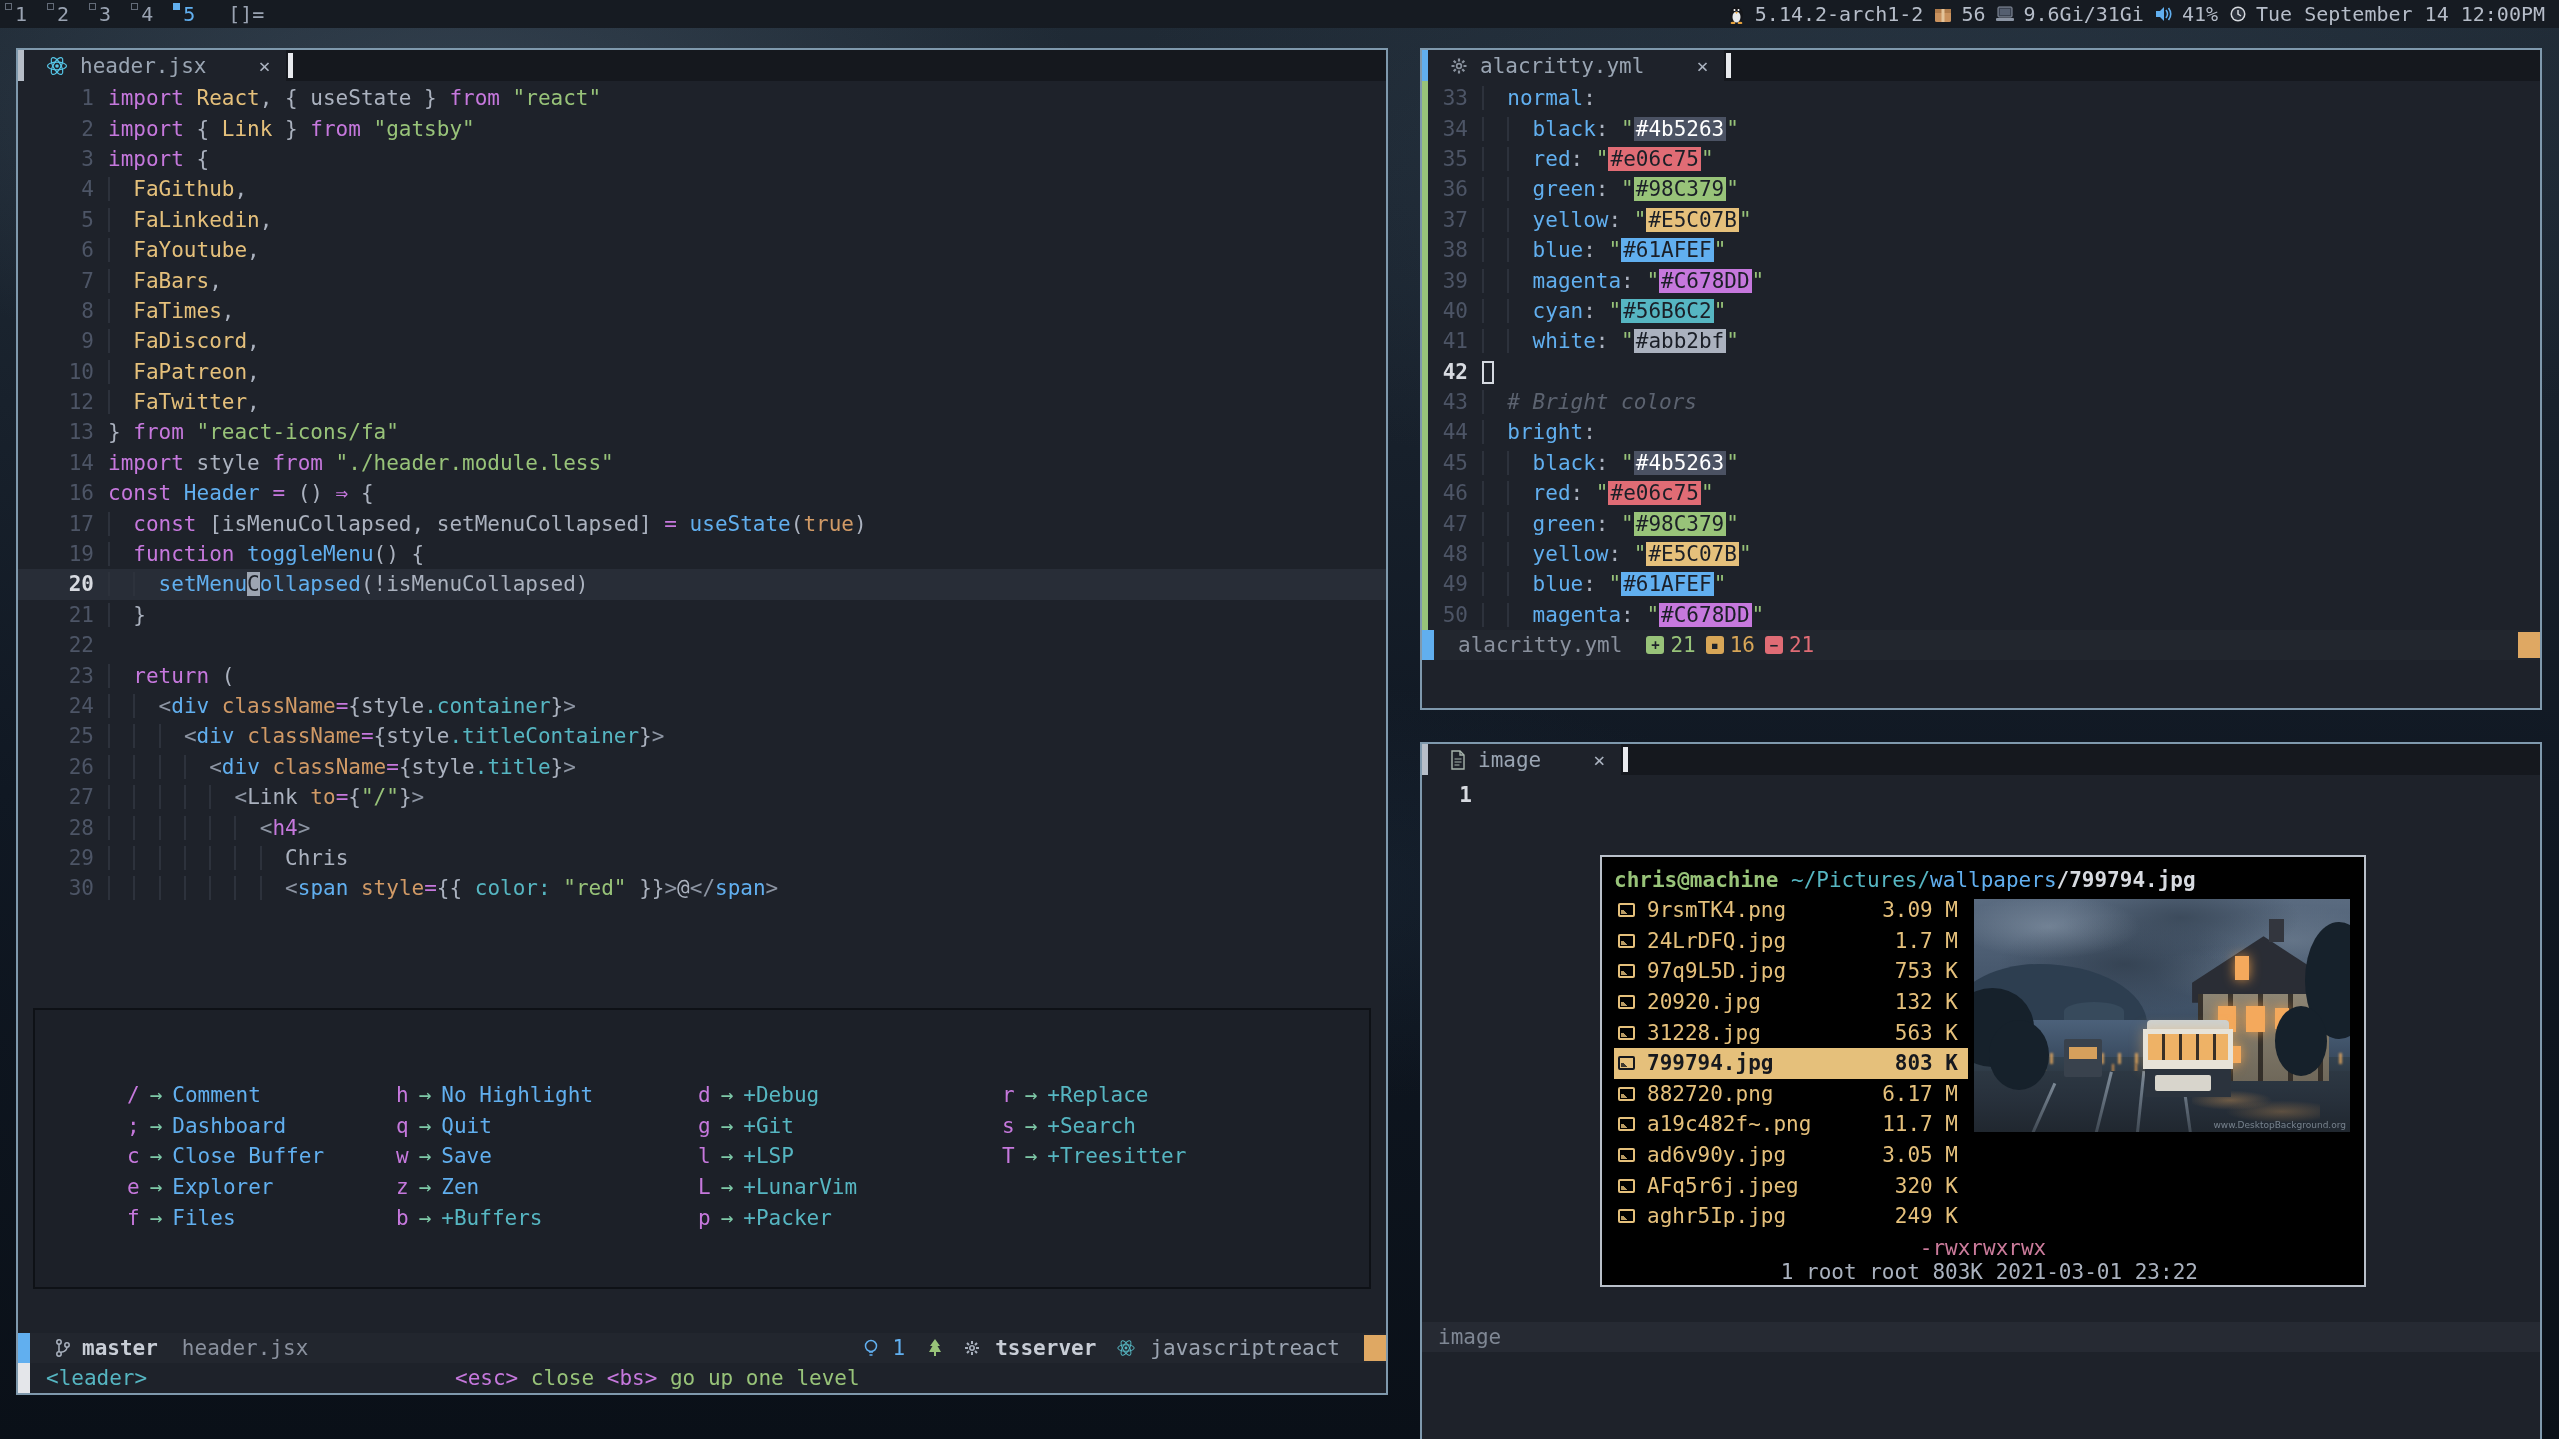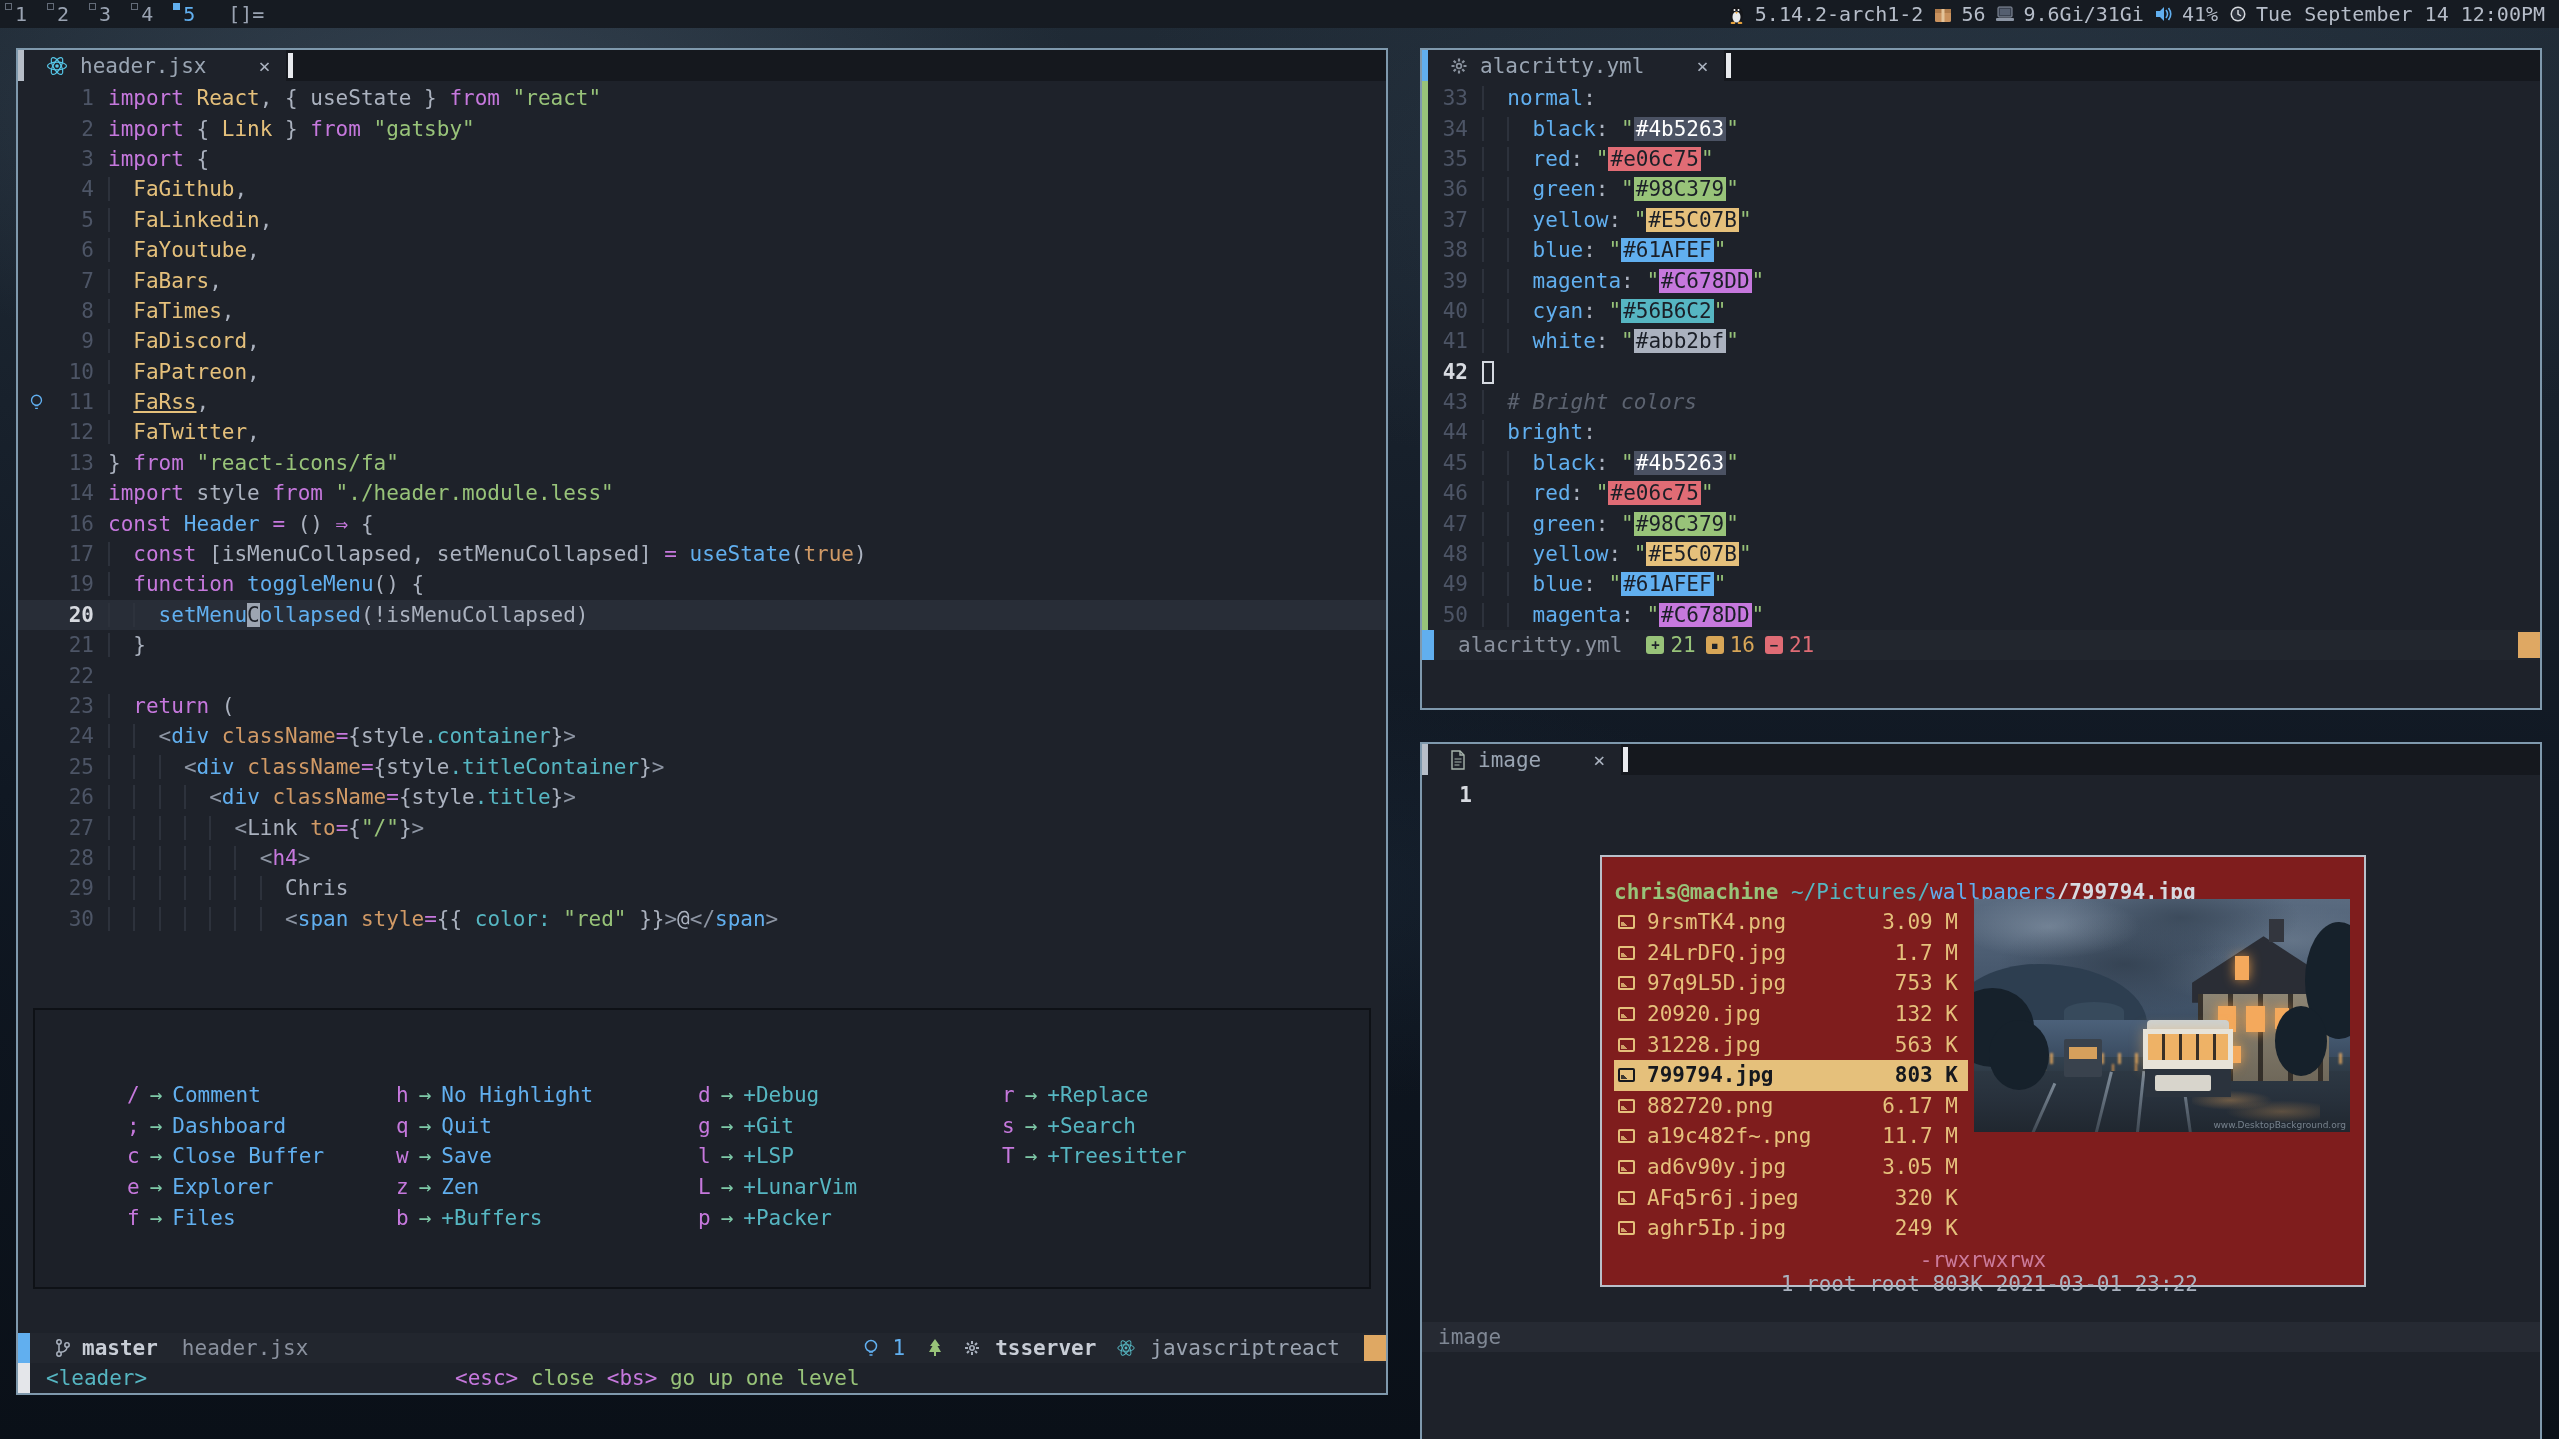--- a/index.html
+++ b/index.html
@@ -90,21 +90,21 @@
   .cmdline { position:absolute; left:0; right:0; height:30px; display:flex; align-items:center; font-size:21px; }
   .cmdblock { width:12px; height:30px; background:#e4e6ea; flex:none; }
   .leader { color:#56b6c2; margin-left:16px; }
   .cmdhint { position:absolute; left:437px; }
   .hintkey { color:#c678dd; } .hintlbl { color:#98c379; }
 
   
   .gitstrip { position:absolute; left:0; width:6px; background:#98c379; z-index:2; }
 
   
-  .floatterm { position:absolute; background:#7f1d1d; border:2px solid #b9c0ca; padding:20px 12px; }
+  .floatterm { position:absolute; background:#000000; border:2px solid #b9c0ca; padding:8px 12px; }
   .termhead { height:30px; display:flex; align-items:center; font-size:21px; white-space:pre; }
   .th-user { color:#98c379; font-weight:bold; }
   .th-path1 { color:#56b6c2; }
   .th-path2 { color:#61afef; }
   .th-file { color:#d7dae0; font-weight:bold; }
   .flist { width:354px; }
   .frow { display:flex; align-items:center; height:30.6px; font-size:21px; color:#e5c07b; padding:0 10px 0 4px; }
   .frow.sel { background:#e5c07b; color:#15181e; font-weight:bold; }
   .fico { width:17px; height:14px; border:2px solid currentColor; border-radius:2px; margin-right:12px; flex:none; position:relative; }
   .fico::after { content:""; position:absolute; right:1px; bottom:1px; left:1px; height:4px;
@@ -265,26 +265,20 @@
       <div class="cl"><span class="sign"></span><span class="lnum">1</span><span class="ltxt"><span class="kw">import </span><span class="type">React</span><span class="fg">, { useState } </span><span class="kw">from</span><span class="str"> "react"</span></span></div>
       <div class="cl"><span class="sign"></span><span class="lnum">2</span><span class="ltxt"><span class="kw">import</span><span class="fg"> { </span><span class="type">Link</span><span class="fg"> } </span><span class="kw">from</span><span class="str"> "gatsby"</span></span></div>
       <div class="cl"><span class="sign"></span><span class="lnum">3</span><span class="ltxt"><span class="kw">import</span><span class="fg"> {</span></span></div>
       <div class="cl"><span class="sign"></span><span class="lnum">4</span><span class="ltxt"><span class="ind">  </span><span class="type">FaGithub</span><span class="fg">,</span></span></div>
       <div class="cl"><span class="sign"></span><span class="lnum">5</span><span class="ltxt"><span class="ind">  </span><span class="type">FaLinkedin</span><span class="fg">,</span></span></div>
       <div class="cl"><span class="sign"></span><span class="lnum">6</span><span class="ltxt"><span class="ind">  </span><span class="type">FaYoutube</span><span class="fg">,</span></span></div>
       <div class="cl"><span class="sign"></span><span class="lnum">7</span><span class="ltxt"><span class="ind">  </span><span class="type">FaBars</span><span class="fg">,</span></span></div>
       <div class="cl"><span class="sign"></span><span class="lnum">8</span><span class="ltxt"><span class="ind">  </span><span class="type">FaTimes</span><span class="fg">,</span></span></div>
       <div class="cl"><span class="sign"></span><span class="lnum">9</span><span class="ltxt"><span class="ind">  </span><span class="type">FaDiscord</span><span class="fg">,</span></span></div>
       <div class="cl"><span class="sign"></span><span class="lnum">10</span><span class="ltxt"><span class="ind">  </span><span class="type">FaPatreon</span><span class="fg">,</span></span></div>
-      <div class="cl"><span class="sign"><svg width="15" height="19" viewBox="0 0 16 21">
-            <g stroke="#61afef" stroke-width="1.5" fill="none">
-              <circle cx="8" cy="8" r="5.5"></circle>
-              <path d="M6 14 h4 M6.5 17 h3"></path>
-            </g>
-          </svg></span><span class="lnum">11</span><span class="ltxt"><span class="ind">  </span><span class="typeul">FaRss</span><span class="fg">,</span></span></div>
       <div class="cl"><span class="sign"></span><span class="lnum">12</span><span class="ltxt"><span class="ind">  </span><span class="type">FaTwitter</span><span class="fg">,</span></span></div>
       <div class="cl"><span class="sign"></span><span class="lnum">13</span><span class="ltxt"><span class="fg">} </span><span class="kw">from</span><span class="str"> "react-icons/fa"</span></span></div>
       <div class="cl"><span class="sign"></span><span class="lnum">14</span><span class="ltxt"><span class="kw">import</span><span class="fg"> style </span><span class="kw">from</span><span class="str"> "./header.module.less"</span></span></div>
       <div class="cl"><span class="sign"></span><span class="lnum">16</span><span class="ltxt"><span class="kw">const</span><span class="fn"> Header</span><span class="op"> =</span><span class="fg"> () </span><span class="op">⇒</span><span class="fg"> {</span></span></div>
       <div class="cl"><span class="sign"></span><span class="lnum">17</span><span class="ltxt"><span class="ind">  </span><span class="kw">const</span><span class="fg"> [isMenuCollapsed, setMenuCollapsed] </span><span class="op">=</span><span class="fn"> useState</span><span class="fg">(</span><span class="num">true</span><span class="fg">)</span></span></div>
       <div class="cl"><span class="sign"></span><span class="lnum">19</span><span class="ltxt"><span class="ind">  </span><span class="kw">function</span><span class="fn"> toggleMenu</span><span class="fg">() {</span></span></div>
       <div class="cl cline"><span class="sign"></span><span class="lnum actn">20</span><span class="ltxt"><span class="ind">  </span><span class="ind">  </span><span class="fn">setMenu</span><span class="cur">C</span><span class="fn">ollapsed</span><span class="fg">(!isMenuCollapsed)</span></span></div>
       <div class="cl"><span class="sign"></span><span class="lnum">21</span><span class="ltxt"><span class="ind">  </span><span class="fg">}</span></span></div>
       <div class="cl"><span class="sign"></span><span class="lnum">22</span><span class="ltxt"></span></div>
       <div class="cl"><span class="sign"></span><span class="lnum">23</span><span class="ltxt"><span class="ind">  </span><span class="kw">return</span><span class="fg"> (</span></span></div>

